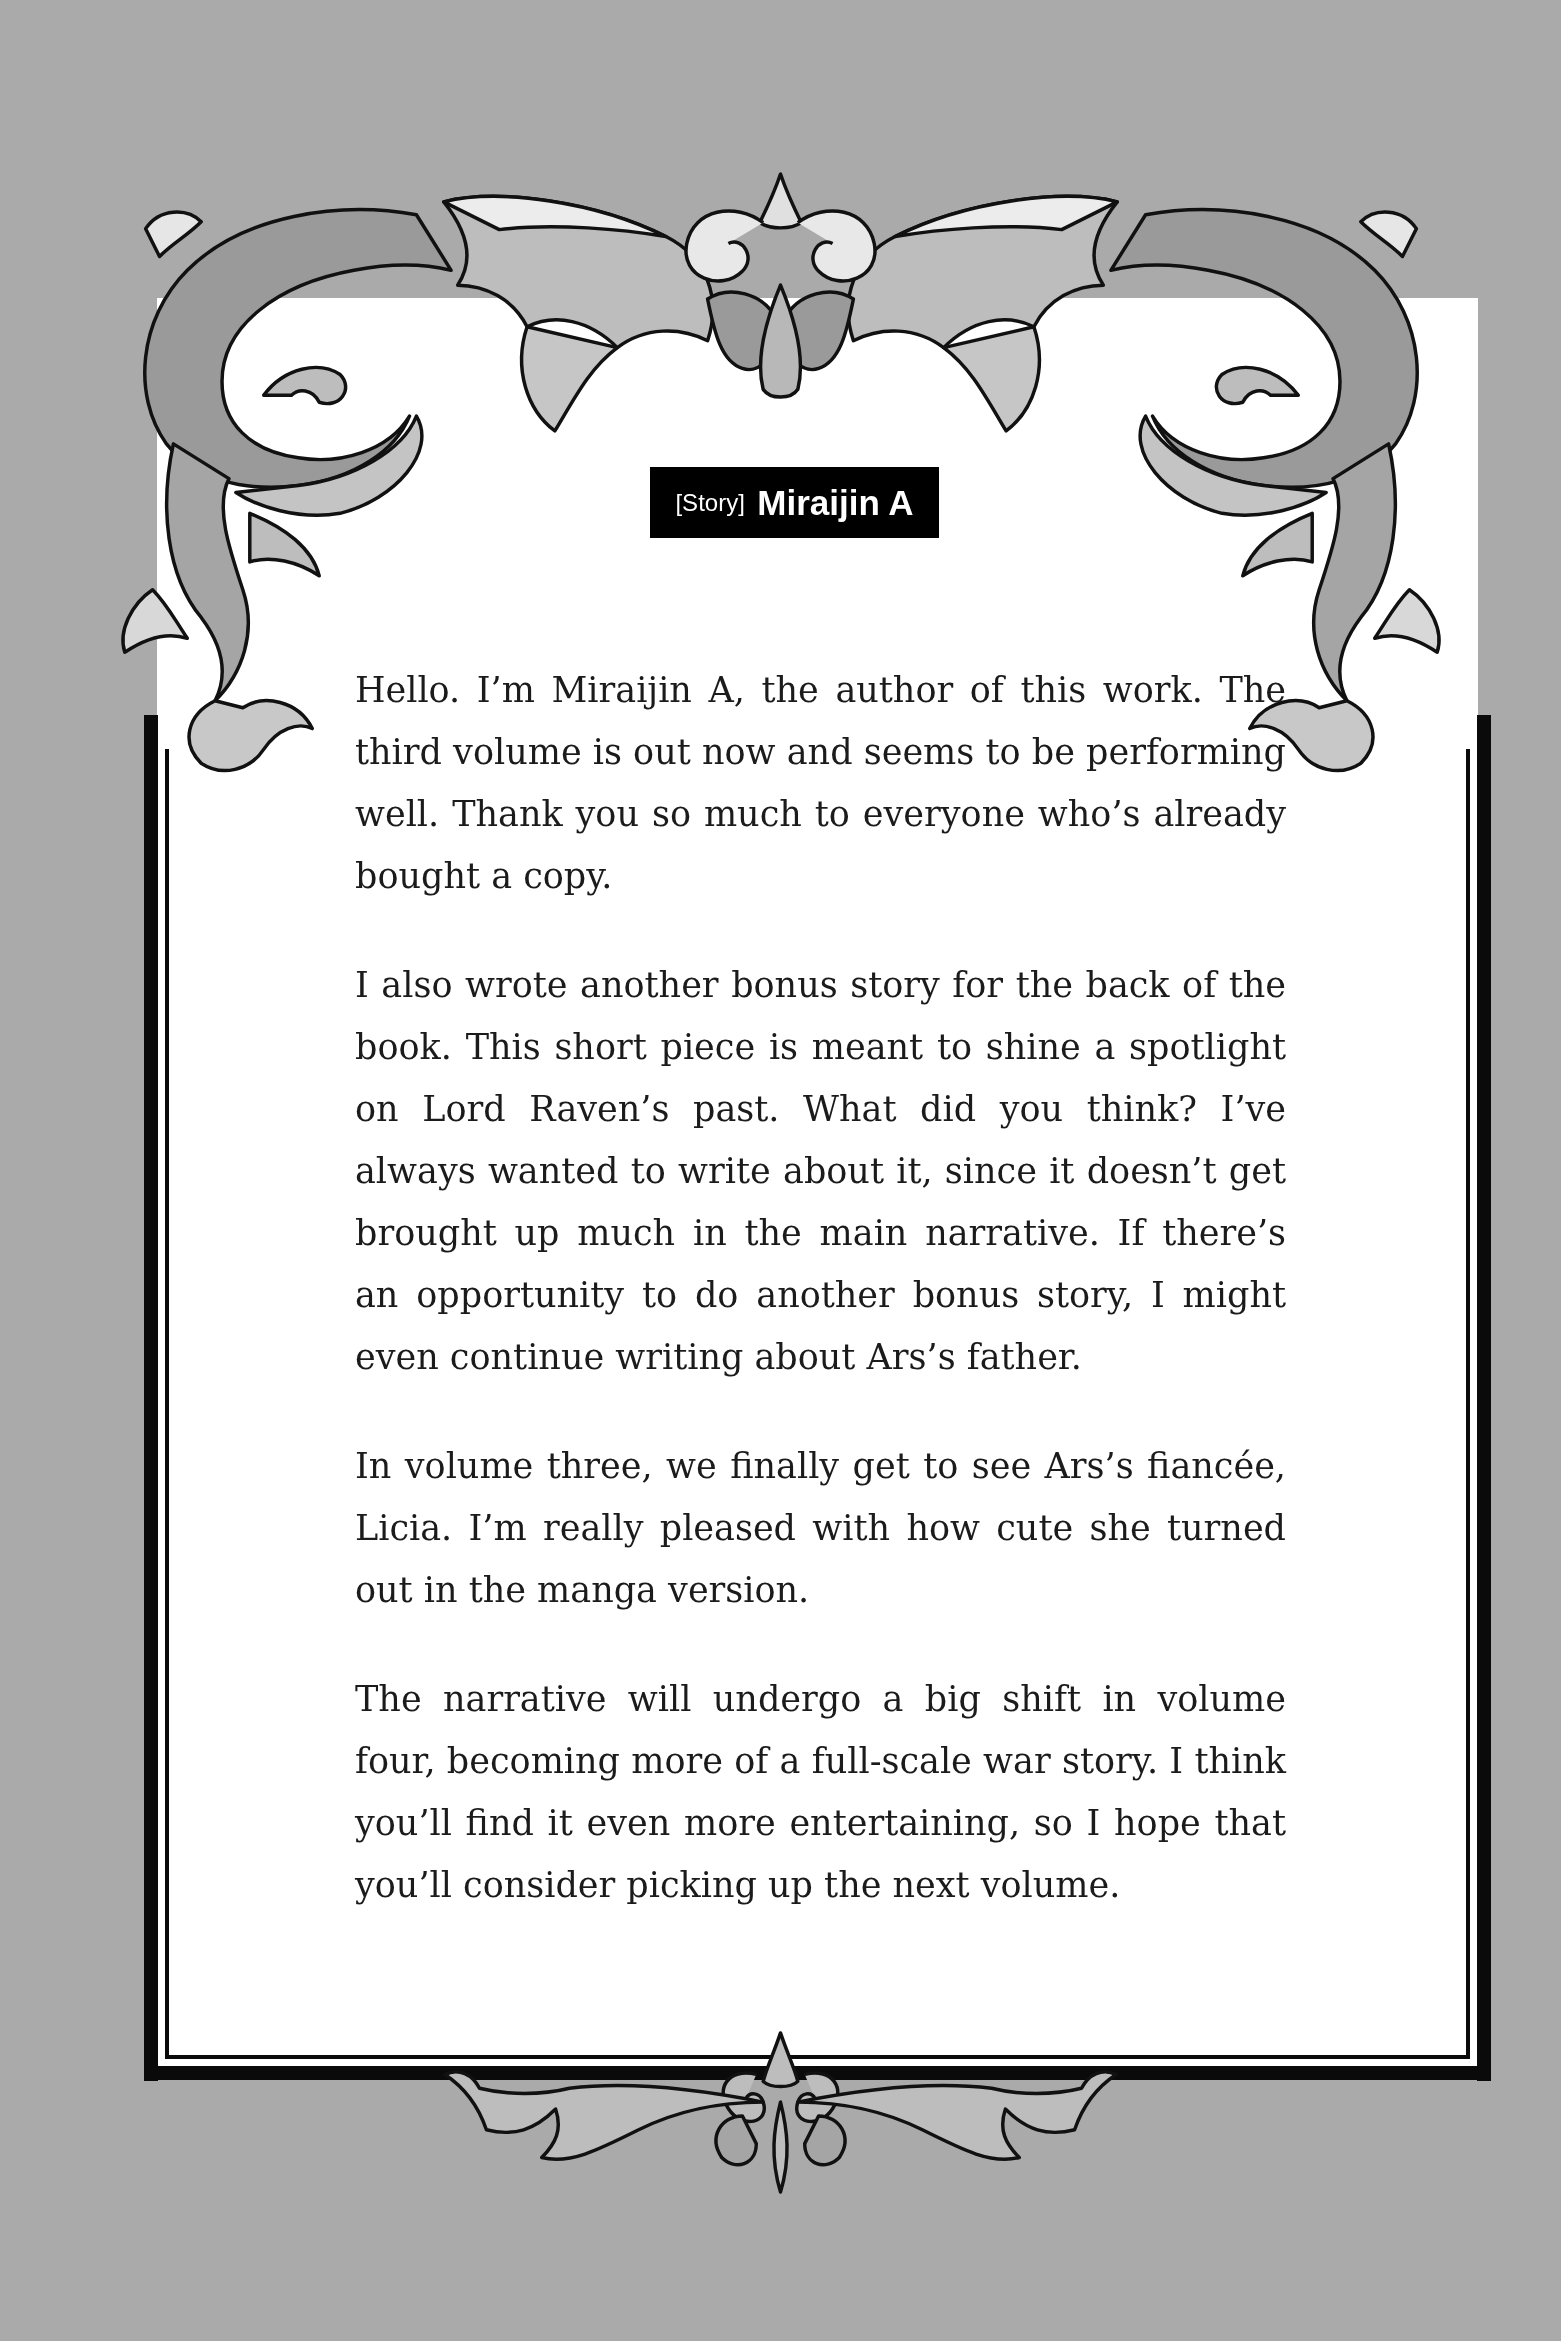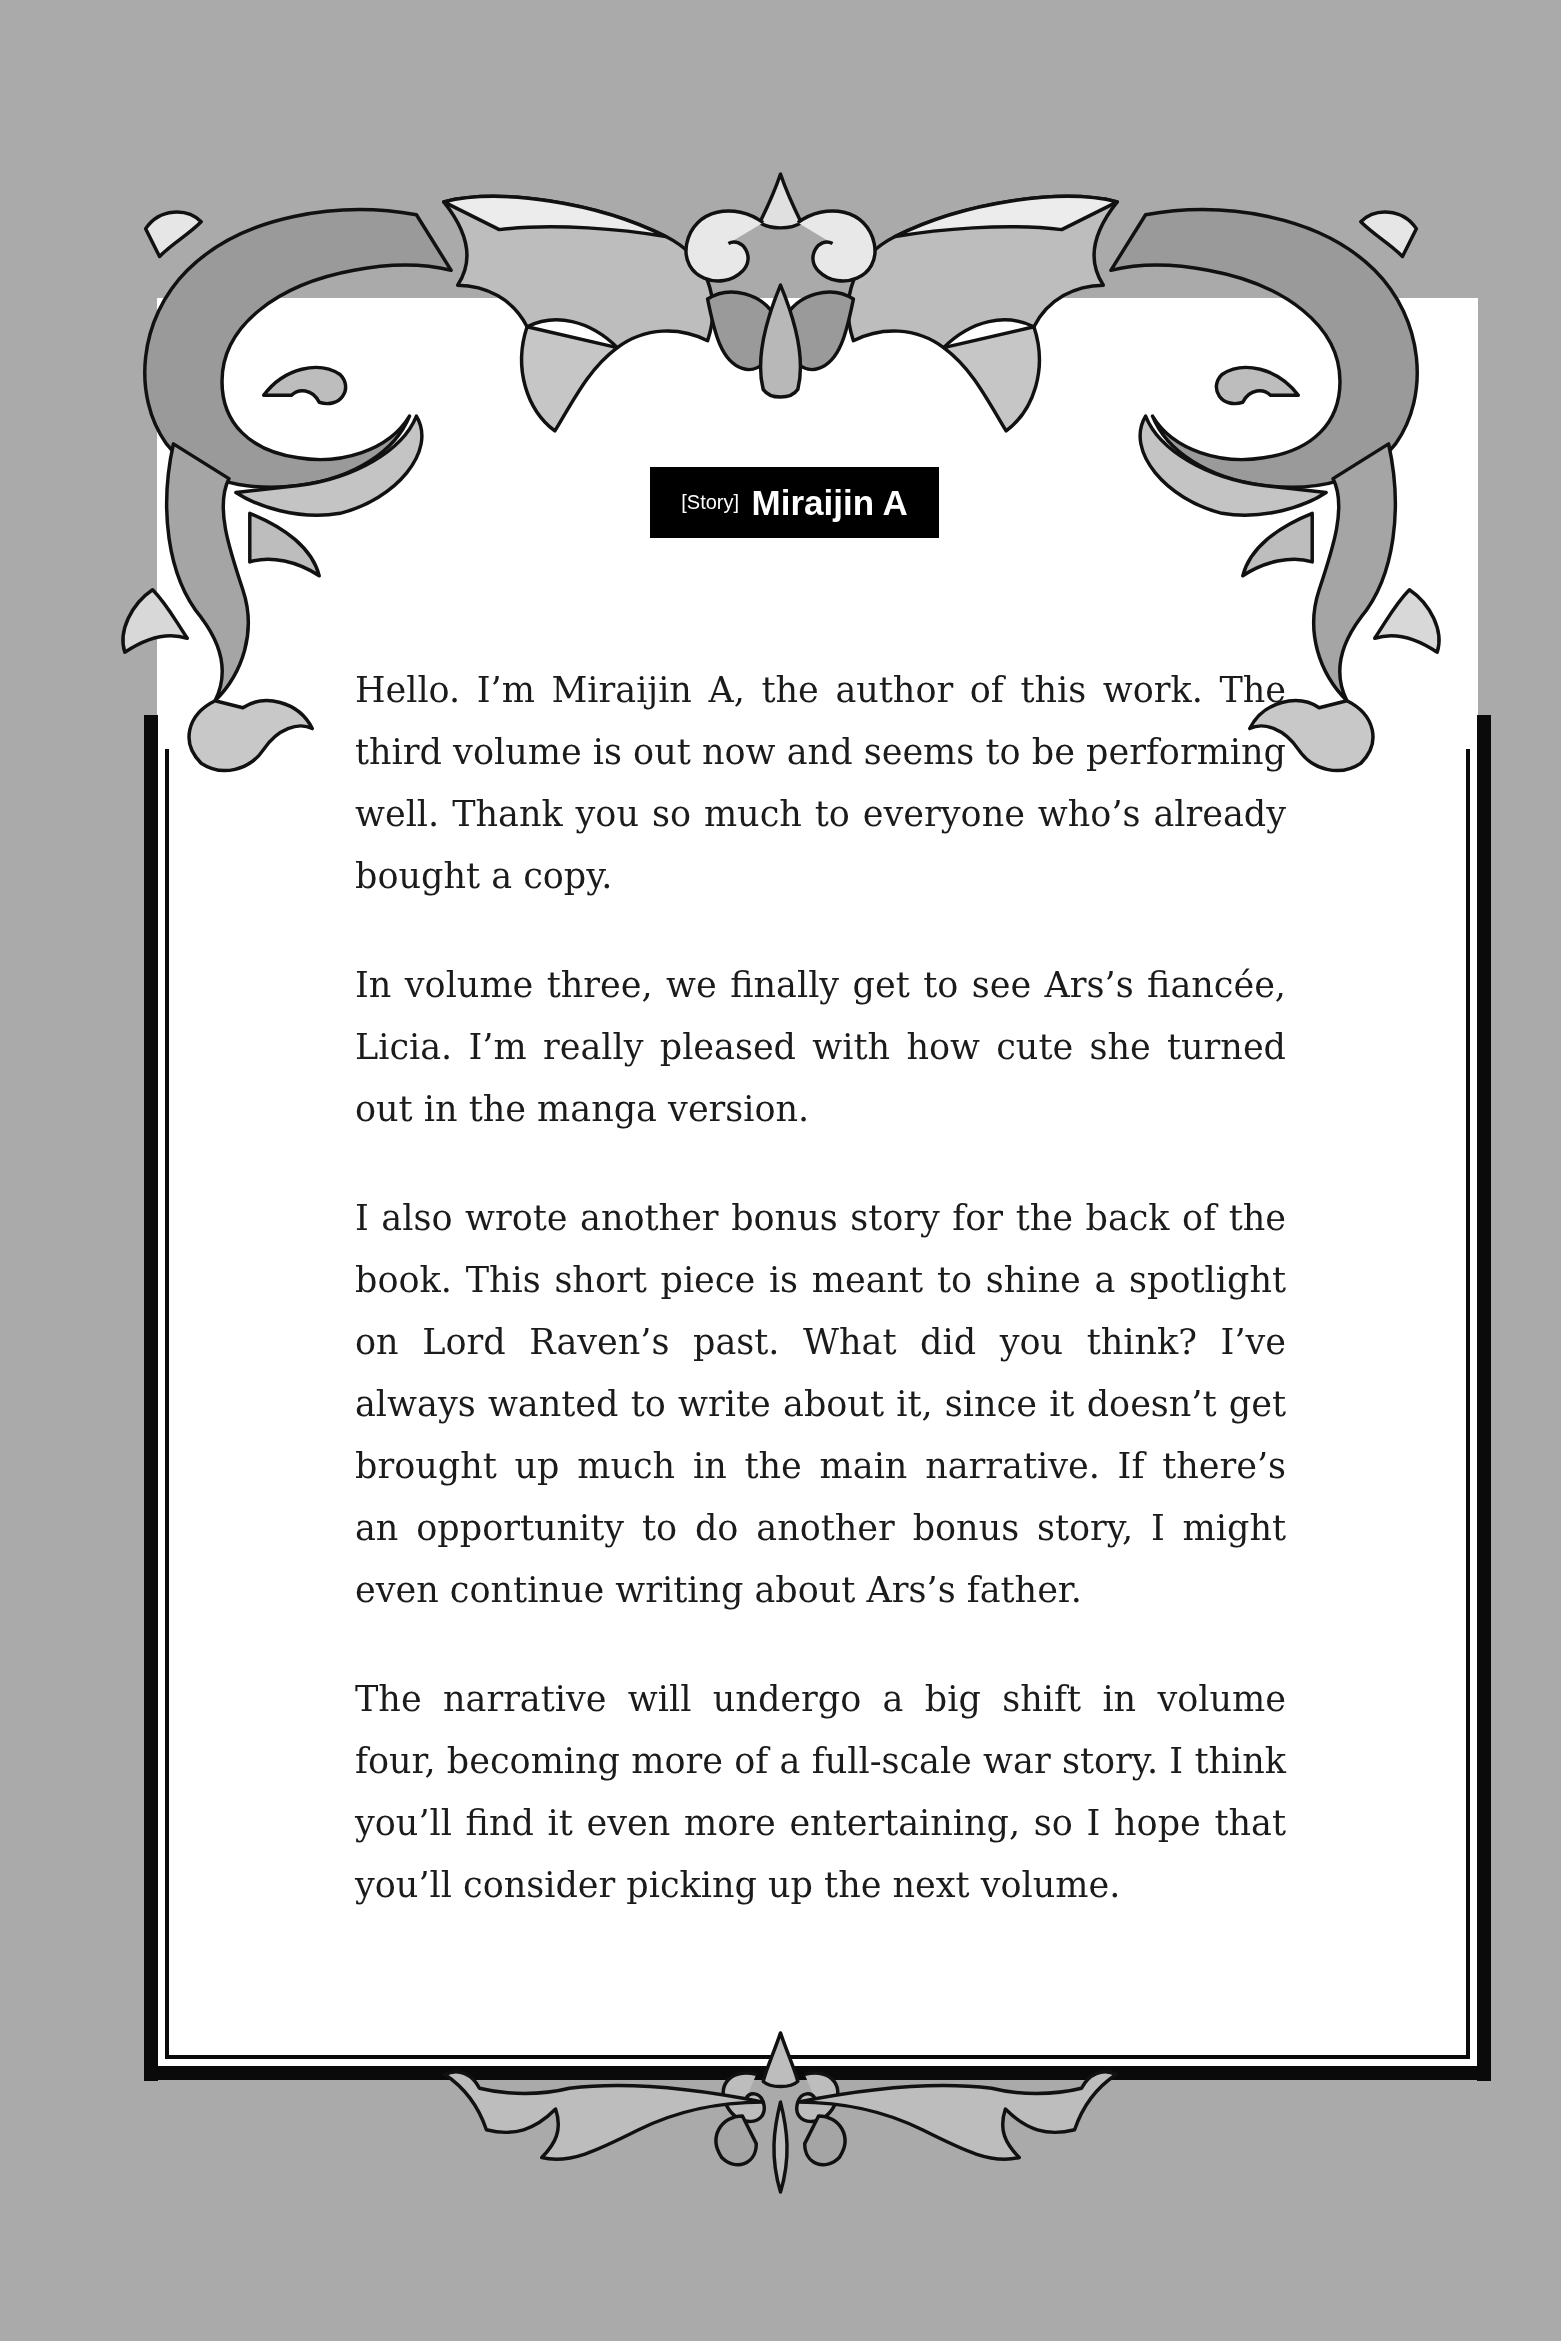--- a/index.html
+++ b/index.html
@@ -36,21 +36,21 @@
   .label-box {
     position: absolute;
     left: 650px; top: 467px;
     width: 289px; height: 71px;
     background: #000;
     color: #fff;
     display: flex; align-items: center; justify-content: center;
     gap: 12.5px;
     font-family: "Liberation Sans", "DejaVu Sans", sans-serif;
   }
-  .label-small { font-size: 20px; letter-spacing: 0px; }
+  .label-small { font-size: 24px; letter-spacing: 0px; }
   .label-big { font-size: 35px; font-weight: bold; }
 
   .text-block {
     position: absolute;
     left: 355px; top: 659px;
     width: 931px;
     font-family: "DejaVu Serif", "Liberation Serif", serif;
     font-size: 35px;
     line-height: 62px;
     color: #1b1b1b;
@@ -130,17 +130,17 @@
   </g>
 </svg>
 
 <div class="label-box">
   <span class="label-small">[Story]</span>
   <span class="label-big">Miraijin A</span>
 </div>
 
 <div class="text-block">
   <p>Hello. I’m Miraijin A, the author of this work. The third volume is out now and seems to be performing well. Thank you so much to everyone who’s already bought a copy.</p>
+  <p>I also wrote another bonus story for the back of the book. This short piece is meant to shine a spotlight on Lord Raven’s past. What did you think? I’ve always wanted to write about it, since it doesn’t get brought up much in the main narrative. If there’s an opportunity to do another bonus story, I might even continue writing about Ars’s father.</p>
   <p>In volume three, we finally get to see Ars’s fiancée, Licia. I’m really pleased with how cute she turned out in the manga version.</p>
-  <p>I also wrote another bonus story for the back of the book. This short piece is meant to shine a spotlight on Lord Raven’s past. What did you think? I’ve always wanted to write about it, since it doesn’t get brought up much in the main narrative. If there’s an opportunity to do another bonus story, I might even continue writing about Ars’s father.</p>
   <p>The narrative will undergo a big shift in volume four, becoming more of a full-scale war story. I think you’ll find it even more entertaining, so I hope that you’ll consider picking up the next volume.</p>
 </div>
 
 
 </body></html>

